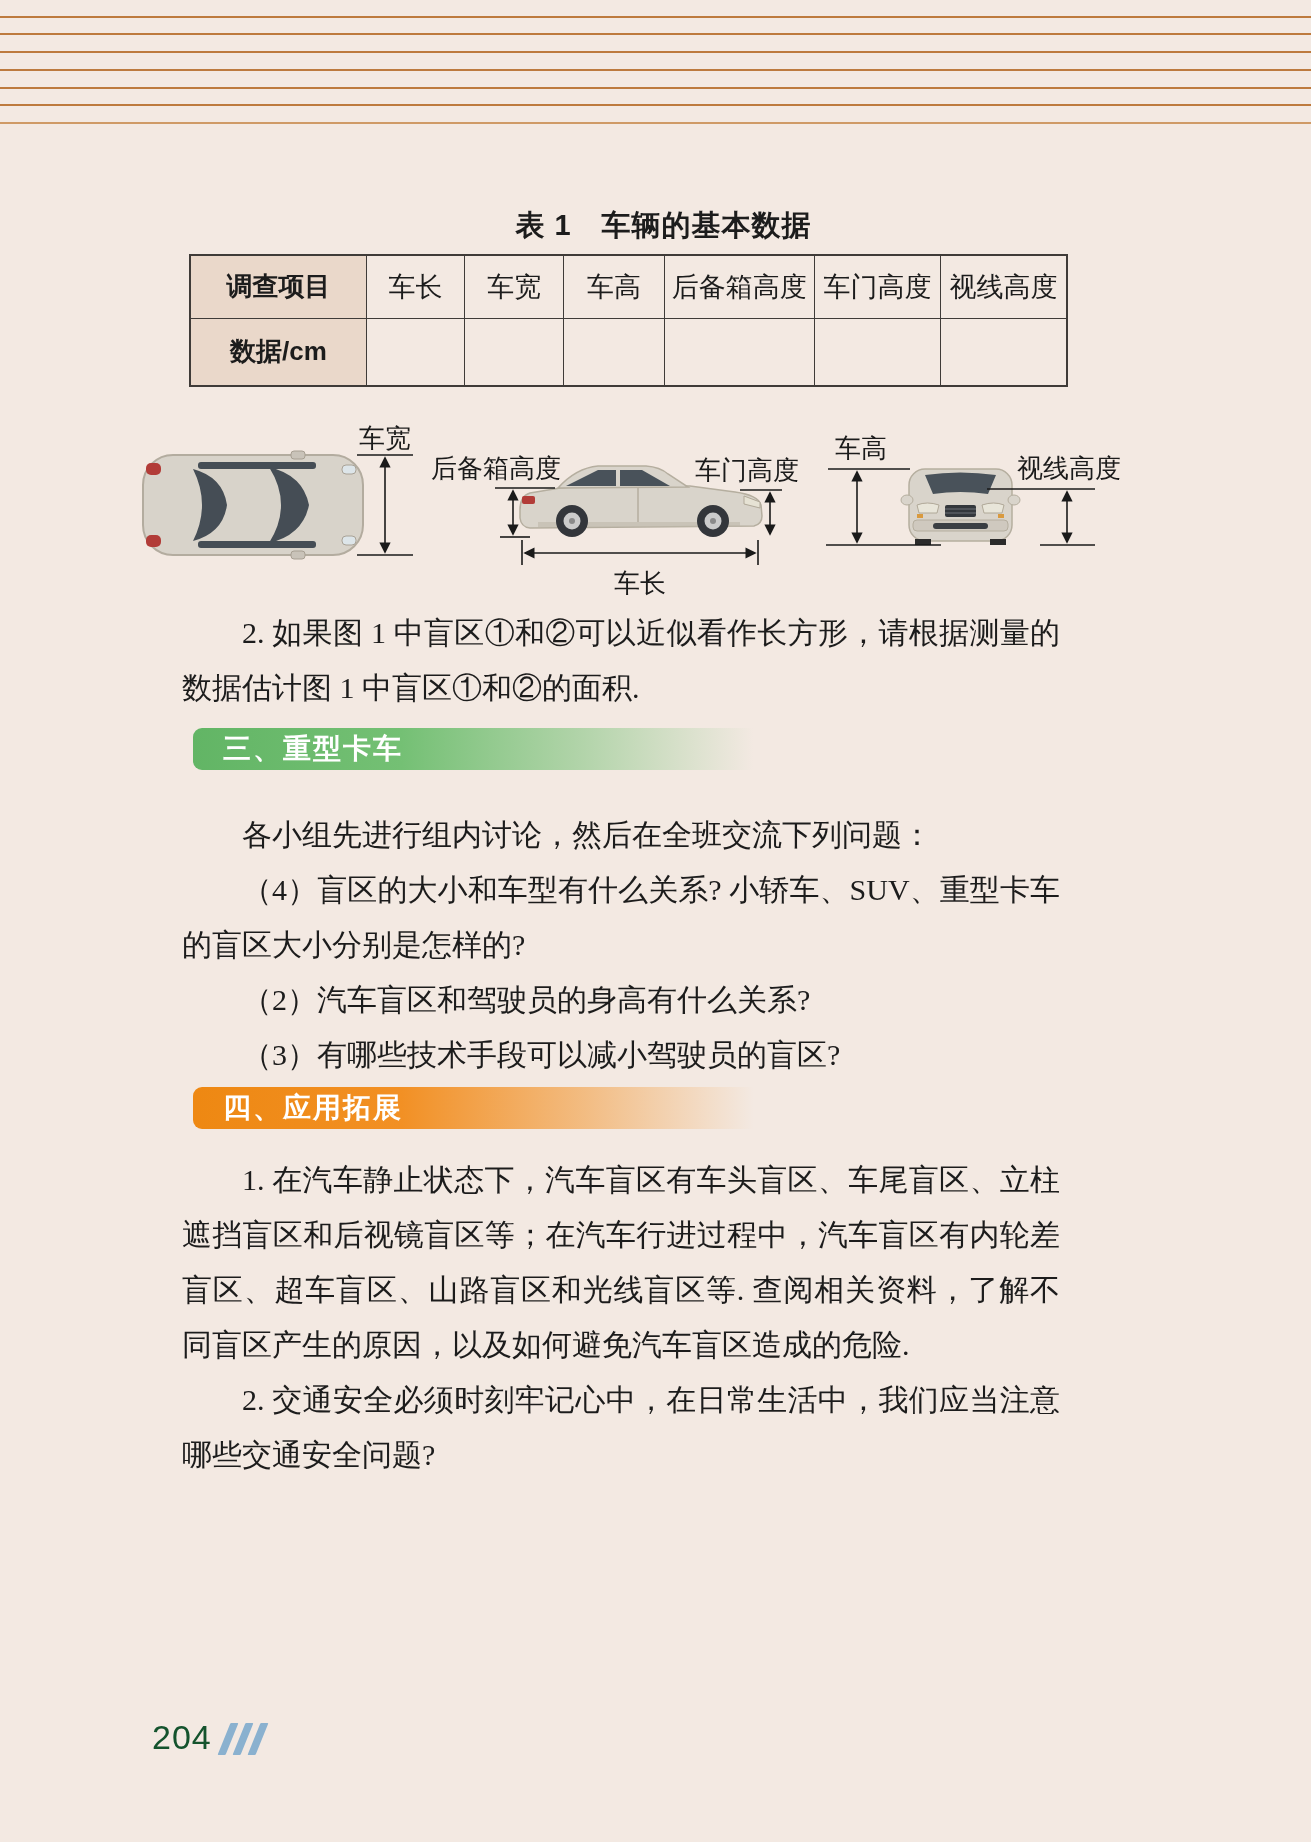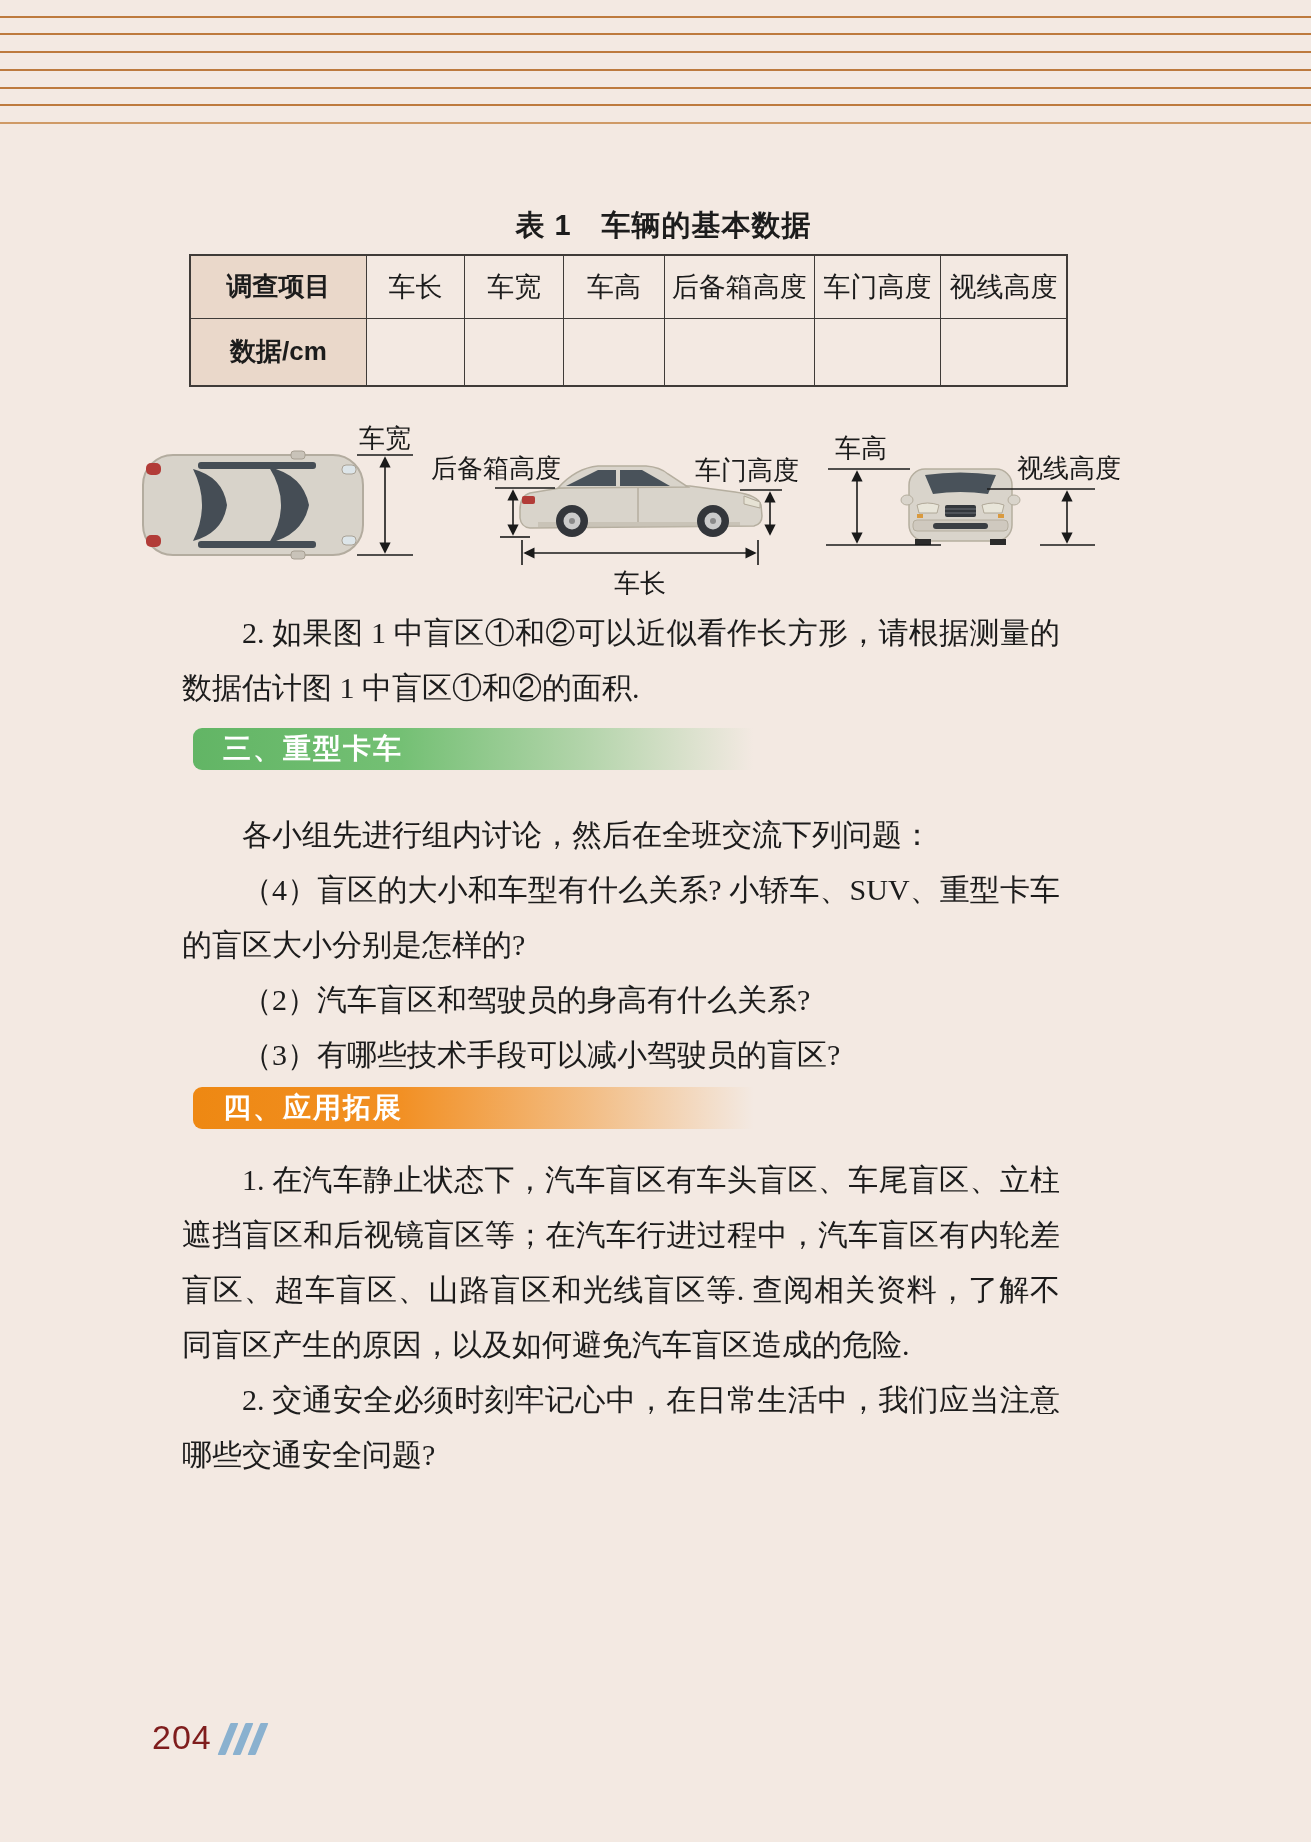--- a/index.html
+++ b/index.html
@@ -58,21 +58,21 @@
     background:linear-gradient(90deg,#62b565 0%,#74c074 36%,rgba(116,192,116,0.5) 68%,rgba(116,192,116,0) 97%);
   }
   .banner-orange {
     top:1087px;
     background:linear-gradient(90deg,#ee8812 0%,#f29024 36%,rgba(242,144,36,0.5) 68%,rgba(242,144,36,0) 97%);
   }
 
   .footer { position:absolute; left:152px; top:1718px; display:flex; align-items:center; }
   .pagenum {
     font-family:"Liberation Sans","DejaVu Sans",sans-serif;
-    font-size:34px; color:#7f1d1d; letter-spacing:1px;
+    font-size:34px; color:#14532d; letter-spacing:1px;
   }
   .slashes { display:flex; margin-left:12px; margin-top:2px; }
   .slash { width:8px; height:32px; margin-right:7px; transform:skewX(-22deg); border-radius:1px; }
 </style>
 </head>
 <body>
 
 <div class="page">
 
   <div>

